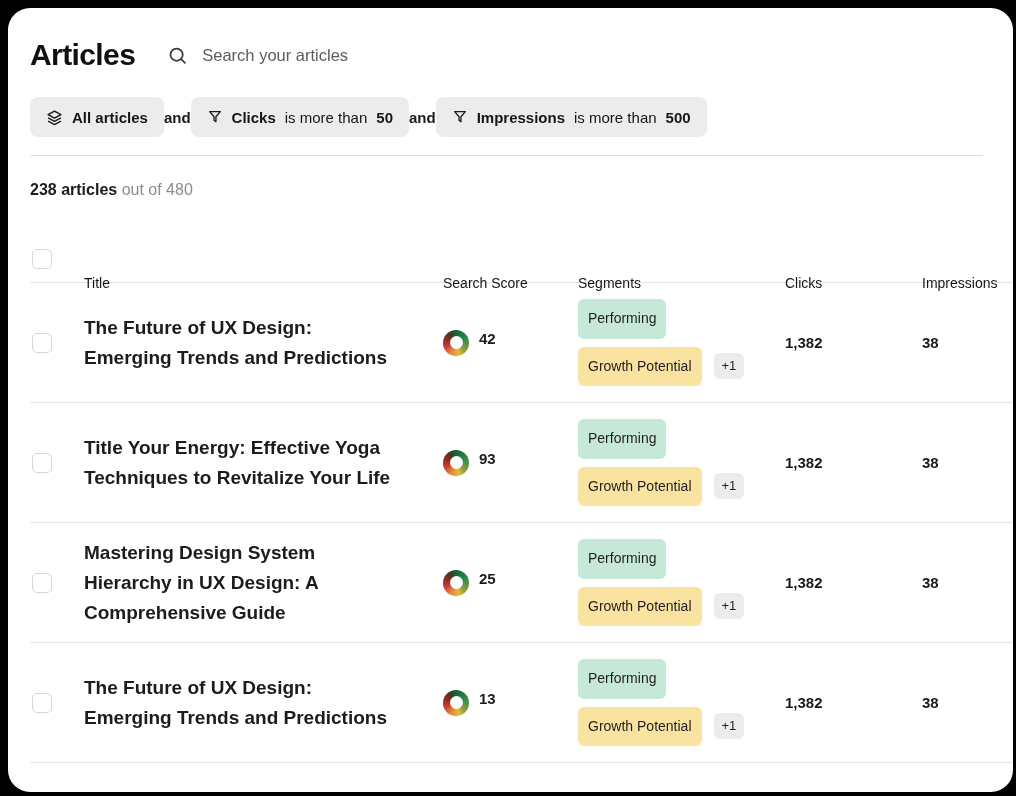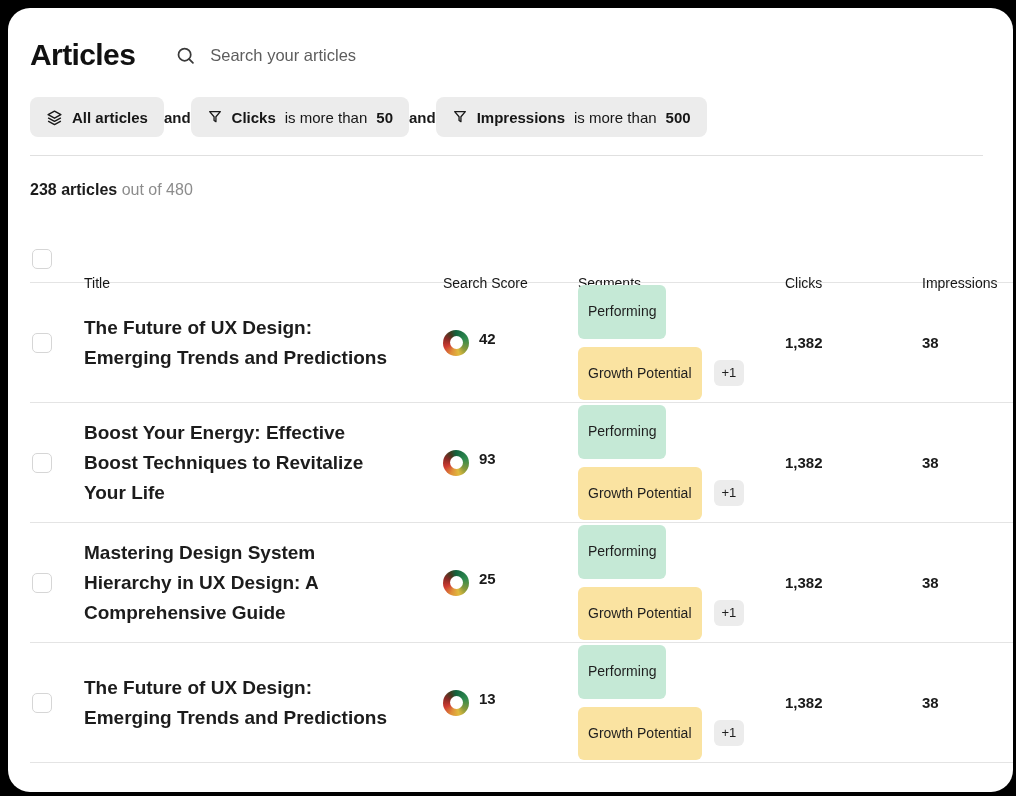--- a/index.html
+++ b/index.html
@@ -2,21 +2,21 @@
 <html><head>
 <meta charset="utf-8">
 <style>
   * { margin:0; padding:0; box-sizing:border-box; }
   html,body { width:1016px; height:796px; background:#000; overflow:hidden;
     font-family:"Liberation Sans", sans-serif; color:#1a1a1a; }
   .card { position:absolute; top:8px; left:8px; right:3px; bottom:4px;
     background:#fff; border-radius:22px; overflow:hidden; }
 
   
-  .topbar { display:flex; align-items:center; gap:40px; padding:30px 0 0 22px; }
+  .topbar { display:flex; align-items:center; gap:32px; padding:30px 0 0 22px; }
   .page-title { font-size:30px; font-weight:700; letter-spacing:-0.6px; color:#111; }
   .search { display:flex; align-items:center; gap:14px; }
   .search input { border:none; outline:none; font-size:16.5px; width:280px;
     font-family:"Liberation Sans", sans-serif; color:#1a1a1a; background:transparent; }
   .search input::placeholder { color:#5d5d5d; opacity:1; }
 
   
   .filterbar { display:flex; align-items:center; margin:25px 0 0 22px; }
   .chip { display:flex; align-items:center; gap:9px; height:40px; padding:0 16px;
     background:#ececec; border:none; border-radius:8px; font-size:15px; color:#161616;
@@ -45,21 +45,21 @@
     padding-right:52px; cursor:pointer; }
   .col-score { display:flex; align-items:flex-start; gap:10px; }
   .donut { width:26px; height:26px; border-radius:50%; position:relative; flex:none;
     background:conic-gradient(from 0deg,
       #15633e, #2e8a4f 65deg, #86983b 125deg, #e0ba3e 165deg,
       #df8f3b 205deg, #cd3a31 250deg, #882a25 295deg, #413a20 330deg, #15633e 360deg); }
   .donut::after { content:""; position:absolute; inset:6.5px; background:#fff; border-radius:50%; }
   .score { font-size:15px; font-weight:700; }
   .col-seg { display:flex; flex-direction:column; align-items:flex-start; gap:8px; }
   .seg-line2 { display:flex; align-items:center; gap:12px; }
-  .badge { display:inline-flex; align-items:center; padding:19px 10px; border-radius:6px;
+  .badge { display:inline-flex; align-items:center; padding:12px 10px; border-radius:6px;
     font-size:14px; line-height:1.1; color:#1f1f1f; cursor:pointer; white-space:nowrap; }
   .badge.performing { background:#c5e9d6; }
   .badge.growth { background:#fae3a1; }
   .badge.more { background:#ececec; font-size:13px; padding:6px 8px; }
   .num { font-size:15px; font-weight:700; }
 </style>
 </head>
 <body>
 
 <div class="card">
@@ -149,21 +149,21 @@
         </span>
       </div>
       <div class="num">1,382</div>
       <div class="num">38</div>
     </div>
 
     <div class="row trow">
       <div class="col-check">
           <span class="checkbox"></span>
         </div>
-      <div class="title">Boost Your Energy: Effective Boost Techniques to Revitalize Your Life</div>
+      <div class="title">Title Your Energy: Effective Yoga Techniques to Revitalize Your Life</div>
       <div class="col-score">
         <span class="donut"></span>
         <span class="score">93</span>
       </div>
       <div class="col-seg">
         <span class="badge performing">Performing</span>
         <span class="seg-line2">
           <span class="badge growth">Growth Potential</span>
           <span class="badge more">+1</span>
         </span>

